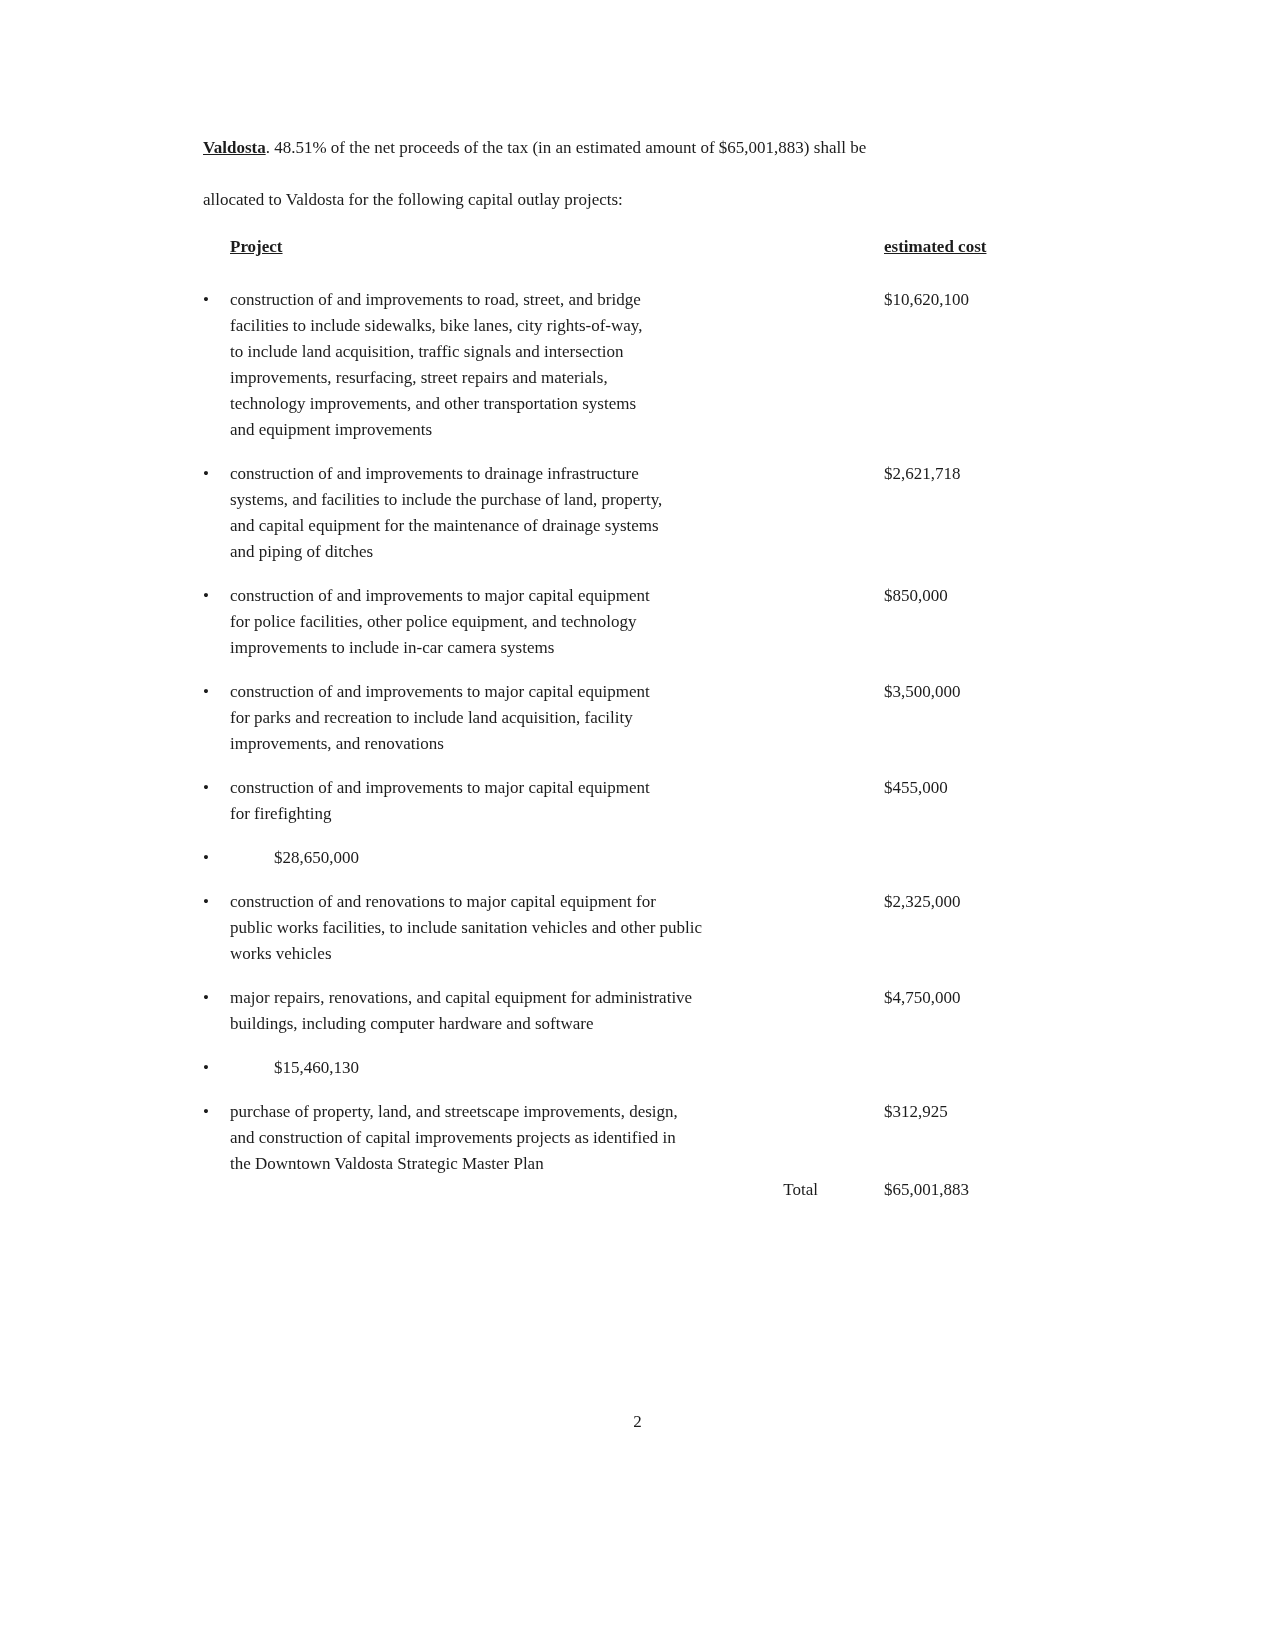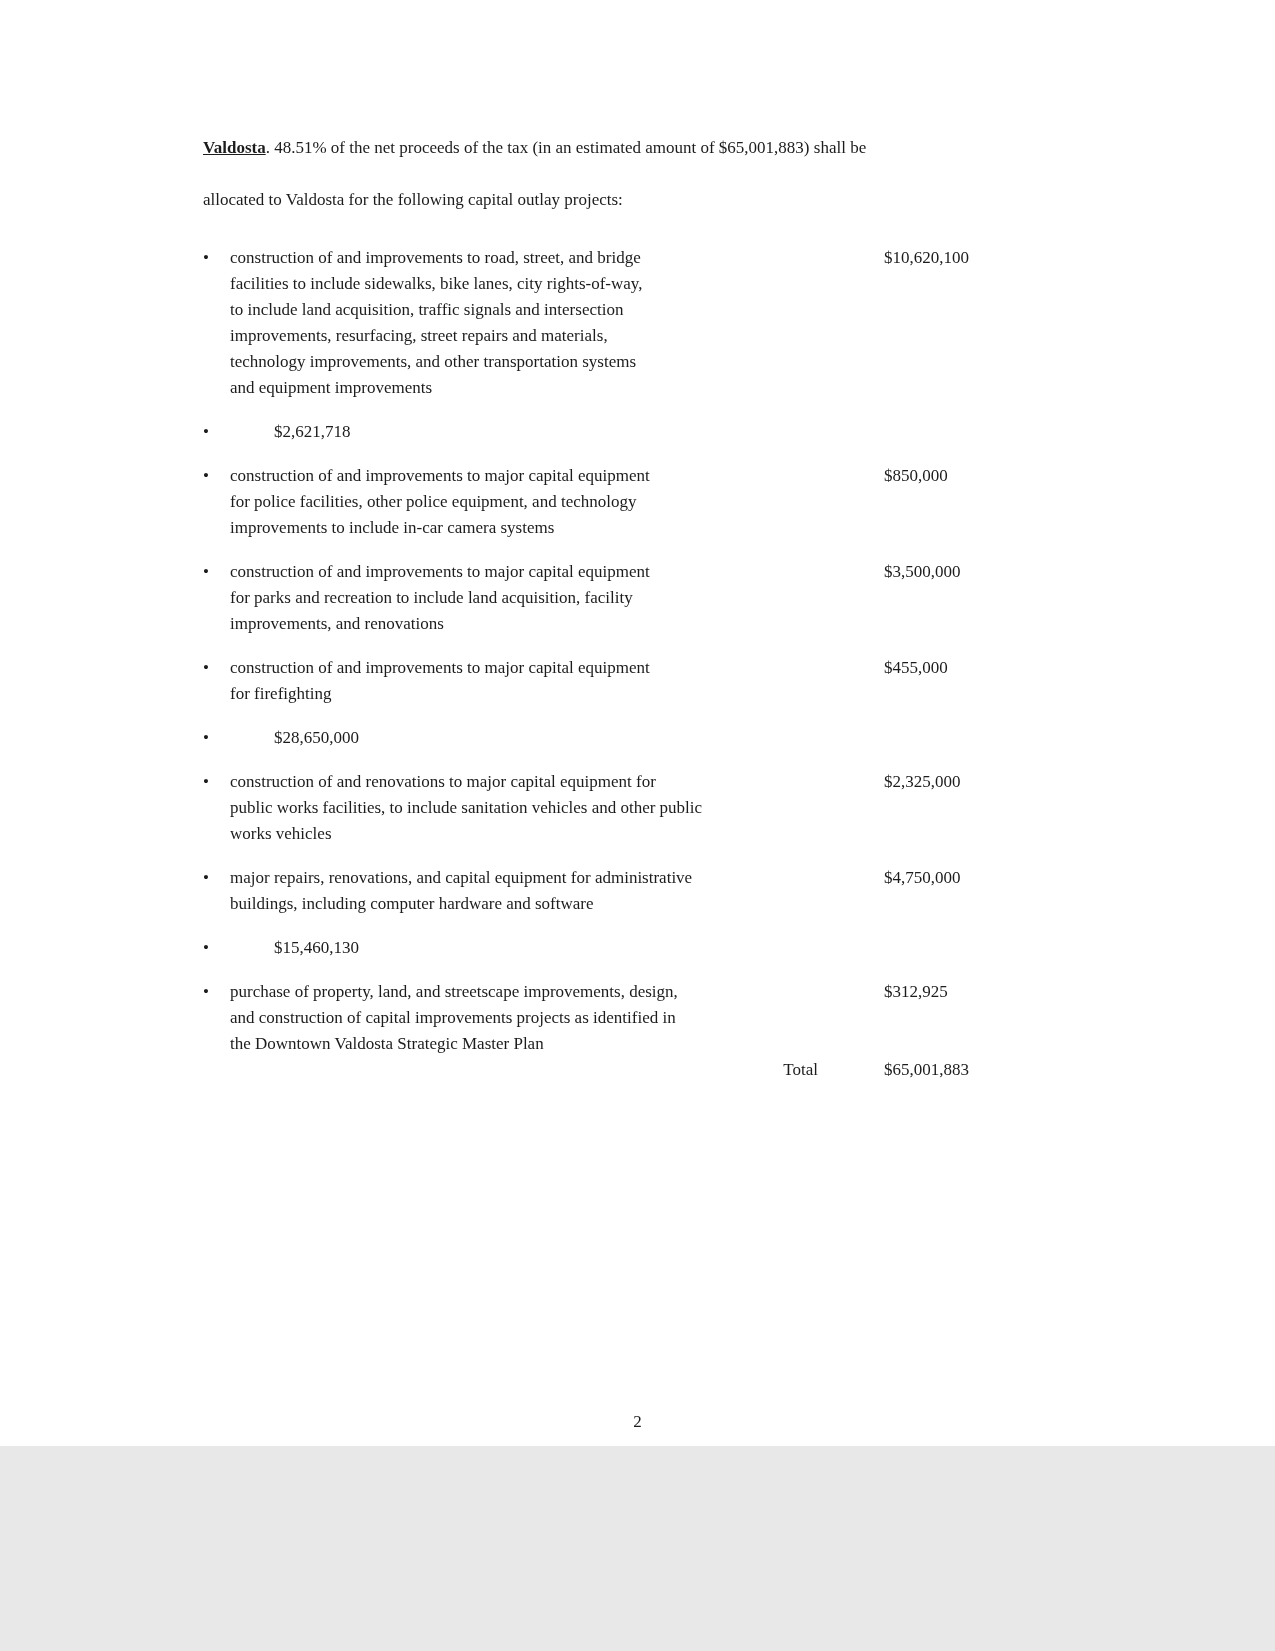--- a/index.html
+++ b/index.html
@@ -3,40 +3,40 @@
 <meta charset="utf-8">
 <style>
   html, body {
     margin: 0;
     padding: 0;
     background: #e8e8e8;
   }
   .page {
     position: relative;
     width: 1275px;
-    height: 1446px;
+    height: 1651px;
     margin: 0 auto;
     background: #ffffff;
     color: #1c1c1c;
     font-family: "Liberation Serif", "DejaVu Serif", serif;
     font-size: 17px;
     overflow: hidden;
   }
   .content {
     position: absolute;
     left: 203px;
     top: 135px;
     width: 1024px;
   }
   .intro-line {
     margin: 0;
     line-height: 26px;
   }
   .intro-line.first { margin-bottom: 26px; }
-  .intro-line.second { margin-bottom: 32px; }
+  .intro-line.second { margin-bottom: 21px; }
   .lead {
     font-weight: bold;
     text-decoration: underline;
   }
   .hdr-row {
     display: flex;
     line-height: 26px;
     margin-bottom: 27px;
   }
   .hdr {
@@ -89,38 +89,49 @@
 </head>
 <body>
 
 <div class="page">
   <div class="content">
 
     <p class="intro-line first"><span class="lead">Valdosta</span><span>. 48.51% of the net proceeds of the tax (in an estimated amount of $65,001,883) shall be</span></p>
 
     <p class="intro-line second">allocated to Valdosta for the following capital outlay projects:</p>
 
+    <div class="hdr-row">
+      <span class="col-bullet"></span>
+      <span class="col-desc"><span class="hdr">Project</span></span>
+      <span class="col-cost">
+          <span class="hdr">estimated cost</span>
+        </span>
+    </div>
 
     <div id="project-list">
   <div class="row">
     <span class="col-bullet">•</span>
     <span class="col-desc">construction of and improvements to road, street, and bridge
 facilities to include sidewalks, bike lanes, city rights-of-way,
 to include land acquisition, traffic signals and intersection
 improvements, resurfacing, street repairs and materials,
 technology improvements, and other transportation systems
 and equipment improvements</span>
     <span class="col-cost">
       <span class="cur">$</span>
       <span class="amt">10,620,100</span>
     </span>
   </div>
 
   <div class="row">
     <span class="col-bullet">•</span>
+    <span class="col-desc">construction of and improvements to drainage infrastructure
+systems, and facilities to include the purchase of land, property,
+and capital equipment for the maintenance of drainage systems
+and piping of ditches</span>
     <span class="col-cost">
       <span class="cur">$</span>
       <span class="amt">2,621,718</span>
     </span>
   </div>
 
   <div class="row">
     <span class="col-bullet">•</span>
     <span class="col-desc">construction of and improvements to major capital equipment
 for police facilities, other police equipment, and technology

